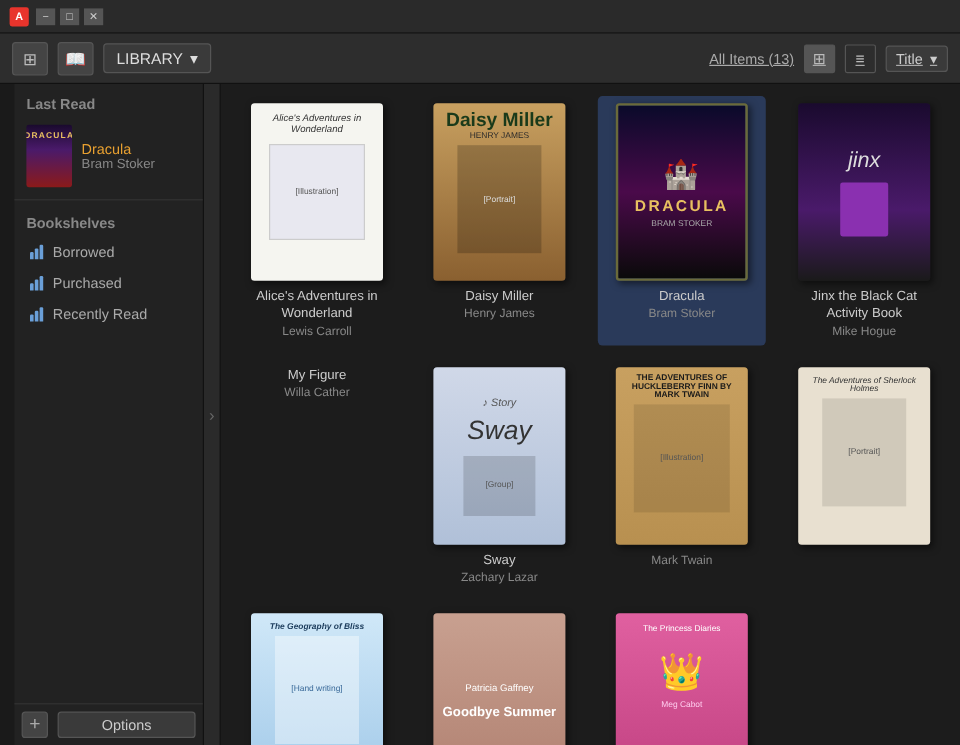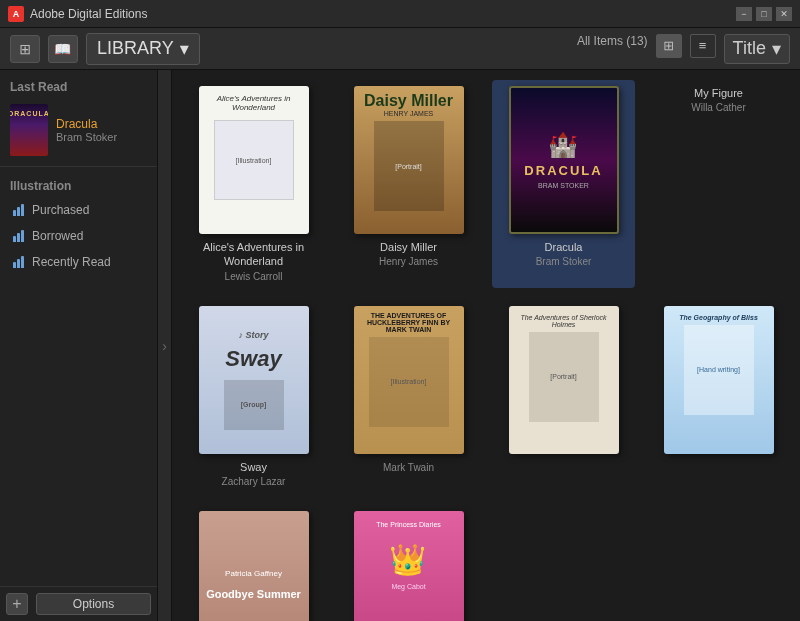--- a/index.html
+++ b/index.html
@@ -65,63 +65,64 @@
       display: flex; align-items: center; justify-content: center;
       color: #bbb;
       font-size: 14px;
     }
     #library-btn {
       background: #3a3a3a;
       border: 1px solid #555;
       border-radius: 3px;
       padding: 4px 10px;
       color: #ddd;
-      font-size: 18px;
+      font-size: 13px;
       cursor: pointer;
       display: flex; align-items: center; gap: 6px;
     }
     .toolbar-spacer { flex: 1; }
     .toolbar-right {
-      display: flex; gap: 8px; color: #aaa; font-size: 12px;
+      display: flex; align-items: center; gap: 8px; color: #aaa; font-size: 12px; text-decoration: underline;
     }
     .view-btn {
       width: 26px; height: 24px;
       background: transparent;
       border: 1px solid #555;
       cursor: pointer;
       display: flex; align-items: center; justify-content: center;
       color: #bbb; font-size: 13px;
       border-radius: 2px;
     }
     .view-btn.active { background: #555; }
     .sort-dropdown {
       background: #3a3a3a;
       border: 1px solid #555;
       border-radius: 3px;
       padding: 3px 8px;
       color: #ccc;
-      font-size: 18px;
+      font-size: 12px;
       cursor: pointer;
       display: flex; align-items: center; gap: 6px;
     }
 
     
     #main {
       display: flex;
       height: calc(621px - 28px - 42px);
     }
 
     
     #sidebar {
       width: 158px;
       background: #222;
       border-right: 1px solid #111;
       display: flex;
       flex-direction: column;
       flex-shrink: 0;
+      margin-left: 12px;
     }
     .sidebar-section-title {
       font-size: 12px;
       color: #888;
       padding: 10px 10px 4px 10px;
       font-weight: bold;
     }
     .last-read-item {
       display: flex;
       align-items: center;
@@ -355,21 +356,21 @@
       background: linear-gradient(180deg, #c8a060 0%, #d4b870 50%, #c89040 100%);
       display: flex; flex-direction: column;
       align-items: center; justify-content: flex-start;
       padding: 8px;
     }
     .cover-antonia .ant-title { font-size: 14px; color: #1a1a6a; font-weight: bold; font-style: italic; text-align: center; }
     .cover-antonia .ant-author { font-size: 7px; color: #2a2a4a; text-align: center; margin-top: 4px; }
 
     .cover-sway {
       background: linear-gradient(180deg, #d0d8e8 0%, #b0c0d8 100%);
-      display: flex; align-items: center; justify-content: center; font-weight: bold;
+      display: flex; align-items: center; justify-content: center;
     }
     .cover-sway .sway-text { font-size: 22px; color: #333; font-style: italic; }
 
     .cover-huck {
       background: linear-gradient(180deg, #c8a060 0%, #b89050 100%);
       display: flex; flex-direction: column;
       align-items: center; justify-content: flex-start;
       padding: 6px;
     }
     .cover-huck .huck-title { font-size: 7px; color: #1a1a1a; text-align: center; font-weight: bold; }
@@ -404,21 +405,20 @@
       align-items: center; justify-content: flex-start;
       padding: 6px;
     }
     .cover-princess .princess-text { font-size: 8px; color: #fff; text-align: center; }
   </style>
 </head>
 <body>
 
 <div id="title-bar">
   <div class="app-icon">A</div>
-  <span class="title-text">Adobe Digital Editions</span>
   <div class="window-controls">
     <button class="win-btn">−</button>
     <button class="win-btn">□</button>
     <button class="win-btn">✕</button>
   </div>
 </div>
 
 <div id="toolbar">
   <div class="toolbar-icon-btn">⊞</div>
   <div class="toolbar-icon-btn">📖</div>
@@ -447,39 +447,39 @@
     <div class="last-read-item">
       <div class="last-read-cover"></div>
       <div class="last-read-info">
         <div class="last-read-title">Dracula</div>
         <div class="last-read-author">Bram Stoker</div>
       </div>
     </div>
 
     <div class="sidebar-divider"></div>
 
-    <div class="bookshelves-title">Illustration</div>
+    <div class="bookshelves-title">Bookshelves</div>
 
 
     <div class="shelf-item">
       <div class="shelf-icon bar-icon">
         <span style="height:6px"></span>
         <span style="height:9px"></span>
         <span style="height:12px"></span>
       </div>
-      <span>Purchased</span>
+      <span>Borrowed</span>
     </div>
 
     <div class="shelf-item">
       <div class="shelf-icon bar-icon">
         <span style="height:6px"></span>
         <span style="height:9px"></span>
         <span style="height:12px"></span>
       </div>
-      <span>Borrowed</span>
+      <span>Purchased</span>
     </div>
 
     <div class="shelf-item">
       <div class="shelf-icon bar-icon">
         <span style="height:6px"></span>
         <span style="height:9px"></span>
         <span style="height:12px"></span>
       </div>
       <span>Recently Read</span>
     </div>
@@ -522,20 +522,28 @@
       <div class="book-item selected">
         <div class="book-cover cover-dracula">
           <div style="font-size:24px;color:#8080c0;margin-bottom:4px;">🏰</div>
           <div class="dracula-title">DRACULA</div>
           <div class="dracula-author">BRAM STOKER</div>
         </div>
         <div class="book-title">Dracula</div>
         <div class="book-author">Bram Stoker</div>
       </div>
 
+      <div class="book-item">
+        <div class="book-cover cover-jinx">
+          <div class="jinx-title">jinx</div>
+          <div class="jinx-box"></div>
+        </div>
+        <div class="book-title">Jinx the Black Cat Activity Book</div>
+        <div class="book-author">Mike Hogue</div>
+      </div>
 
       <div class="book-item">
         <div class="book-title">My Figure</div>
         <div class="book-author">Willa Cather</div>
       </div>
 
       <div class="book-item">
         <div class="book-cover cover-sway">
           <div style="display:flex;flex-direction:column;align-items:center;">
             <div style="font-size:9px;color:#555;margin-bottom:6px;font-style:italic;">♪ Story</div>

